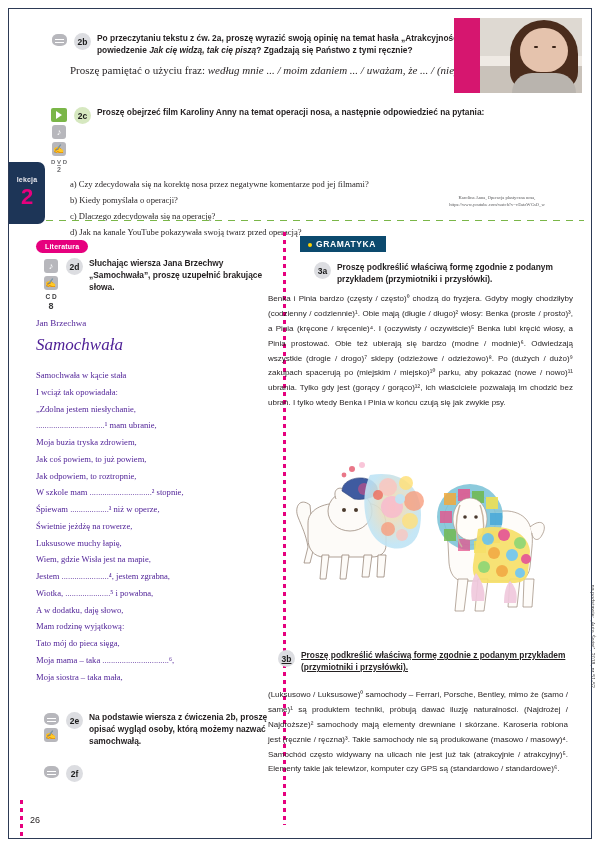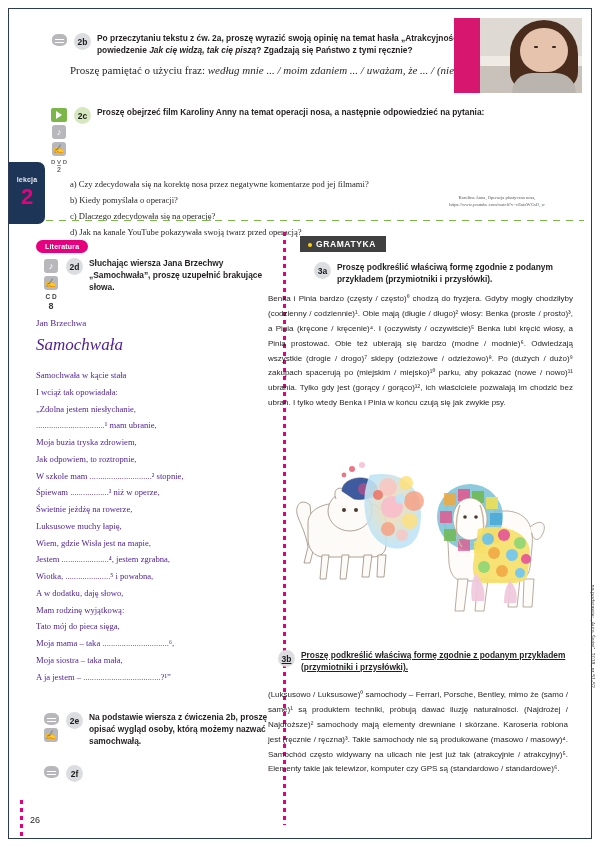--- a/index.html
+++ b/index.html
@@ -138,21 +138,21 @@
 
   
   .tag-lit{
     position:absolute;left:36px;top:240px;
     background:#e6007e;color:#fff;font-size:7px;font-weight:700;
     padding:3px 9px;border-radius:8px;letter-spacing:.2px;
   }
   
   .tag-gram{
     position:absolute;left:300px;top:236px;
-    background:#404040;color:#fff;font-size:8.5px;font-weight:700;
+    background:#0c4a6e;color:#fff;font-size:8.5px;font-weight:700;
     padding:3px 10px 3px 8px;letter-spacing:.6px;
   }
   .tag-gram .dot{
     display:inline-block;width:4px;height:4px;border-radius:50%;
     background:#ffd200;margin-right:4px;vertical-align:middle;
   }
 
   
   #ex2d{position:absolute;left:36px;top:258px;width:230px;}
   #poem{position:absolute;left:36px;top:318px;width:235px;
@@ -270,34 +270,34 @@
   </div>
 
   <div id="poem">
     <div class="author">Jan Brzechwa</div>
     <div class="title">Samochwała</div>
     <div class="line">Samochwała w kącie stała</div>
     <div class="line">I wciąż tak opowiadała:</div>
     <div class="line">„Zdolna jestem niesłychanie,</div>
     <div class="line">................................¹ mam ubranie,</div>
     <div class="line">Moja buzia tryska zdrowiem,</div>
+    <div class="line">Jak coś powiem, to już powiem,</div>
     <div class="line">Jak odpowiem, to roztropnie,</div>
     <div class="line">W szkole mam .............................² stopnie,</div>
     <div class="line">Śpiewam ..................³ niż w operze,</div>
     <div class="line">Świetnie jeżdżę na rowerze,</div>
     <div class="line">Luksusowe muchy łapię,</div>
     <div class="line">Wiem, gdzie Wisła jest na mapie,</div>
     <div class="line">Jestem ......................⁴, jestem zgrabna,</div>
     <div class="line">Wiotka, .....................⁵ i powabna,</div>
     <div class="line">A w dodatku, daję słowo,</div>
     <div class="line">Mam rodzinę wyjątkową:</div>
     <div class="line">Tato mój do pieca sięga,</div>
     <div class="line">Moja mama – taka ...............................⁶,</div>
     <div class="line">Moja siostra – taka mała,</div>
-    <div class="line">A ja jestem – ....................................?¹”</div>
   </div>
 
   <div id="ex2e">
     <div class="task">
       <div class="task-icons">
         <span class="icn-speak"></span>
         <span class="icn-box">✍</span>
       </div>
       <div class="tnum">2e</div>
       <div class="ttext">Na podstawie wiersza z ćwiczenia 2b, proszę opisać wygląd osoby, którą możemy nazwać samochwałą.</div>

